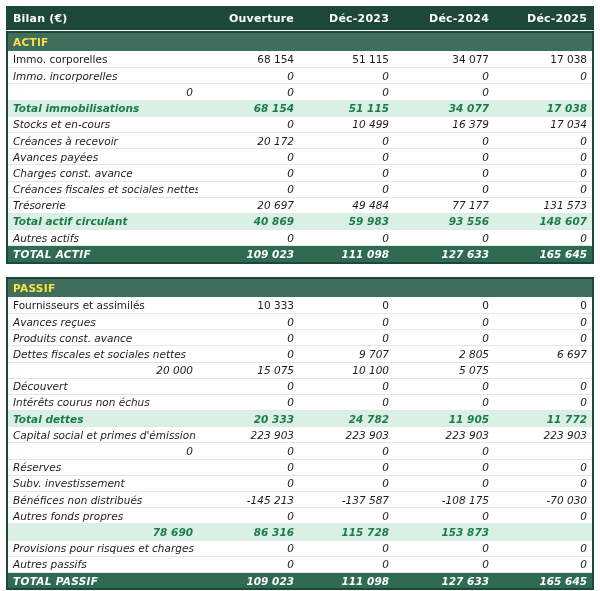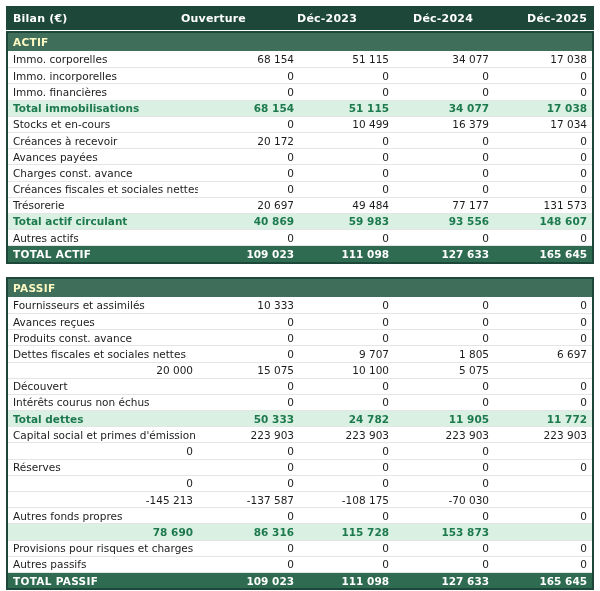--- a/index.html
+++ b/index.html
@@ -25,51 +25,51 @@
     grid-template-columns: 1fr 101px 95px 100px 98px;
     align-items: center;
     height: 16.2px;
     font-size: 10.5px;
     color: var(--body-text);
   }
   .cell { overflow: hidden; white-space: nowrap; }
   .cell.label { padding-left: 5px; text-align: left; }
   .cell.num { padding-right: 5px; text-align: right; }
 
-  .block { border: 2px solid var(--border-color); gap: 16px; }
+  .block { border: 2px solid var(--border-color); }
 
   
   .header-block {
     height: 24px;
     background: var(--header-bg);
     color: #ffffff;
     font-weight: bold;
     margin-bottom: 1px;
   }
   .header-block .cell { font-size: 11px; letter-spacing: 0.2px; }
 
   
   .section { background: #ffffff; }
   .section + .section { margin-top: 13px; }
 
   .section-header {
     display: block;
     height: 18px;
     line-height: 14px;
     background: var(--section-bg);
-    color: #fef9c3;
+    color: #fde047;
     font-weight: bold;
   }
   .section-header .section-title {
     font-size: 10.5px;
     letter-spacing: 0.3px;
     line-height: 18px;
   }
 
-  .rows > .row + .row { border-top: 1px solid var(--row-divider); }
+  .rows > .row + .row { border-top: 1px solid var(--row-divider); font-style: italic; }
 
   .row.subtotal {
     background: var(--subtotal-bg);
     color: var(--subtotal-text);
     font-weight: bold;
   }
   .row.total {
     background: var(--total-bg);
     color: #ffffff;
     font-weight: bold;
@@ -107,21 +107,20 @@
 
   <div class="row normal">
     <div class="cell label">Immo. incorporelles</div>
     <div class="cell num">0</div>
     <div class="cell num">0</div>
     <div class="cell num">0</div>
     <div class="cell num">0</div>
   </div>
 
   <div class="row normal">
-    <div class="cell label">Immo. financières</div>
     <div class="cell num">0</div>
     <div class="cell num">0</div>
     <div class="cell num">0</div>
     <div class="cell num">0</div>
   </div>
 
   <div class="row subtotal">
     <div class="cell label">Total immobilisations</div>
     <div class="cell num">68 154</div>
     <div class="cell num">51 115</div>
@@ -229,21 +228,21 @@
     <div class="cell num">0</div>
     <div class="cell num">0</div>
     <div class="cell num">0</div>
     <div class="cell num">0</div>
   </div>
 
   <div class="row normal">
     <div class="cell label">Dettes fiscales et sociales nettes</div>
     <div class="cell num">0</div>
     <div class="cell num">9 707</div>
-    <div class="cell num">1 805</div>
+    <div class="cell num">2 805</div>
     <div class="cell num">6 697</div>
   </div>
 
   <div class="row normal">
     <div class="cell num">20 000</div>
     <div class="cell num">15 075</div>
     <div class="cell num">10 100</div>
     <div class="cell num">5 075</div>
   </div>
 
@@ -258,21 +257,21 @@
   <div class="row normal">
     <div class="cell label">Intérêts courus non échus</div>
     <div class="cell num">0</div>
     <div class="cell num">0</div>
     <div class="cell num">0</div>
     <div class="cell num">0</div>
   </div>
 
   <div class="row subtotal">
     <div class="cell label">Total dettes</div>
-    <div class="cell num">50 333</div>
+    <div class="cell num">20 333</div>
     <div class="cell num">24 782</div>
     <div class="cell num">11 905</div>
     <div class="cell num">11 772</div>
   </div>
 
   <div class="row normal">
     <div class="cell label">Capital social et primes d'émission</div>
     <div class="cell num">223 903</div>
     <div class="cell num">223 903</div>
     <div class="cell num">223 903</div>
@@ -288,27 +287,29 @@
 
   <div class="row normal">
     <div class="cell label">Réserves</div>
     <div class="cell num">0</div>
     <div class="cell num">0</div>
     <div class="cell num">0</div>
     <div class="cell num">0</div>
   </div>
 
   <div class="row normal">
-    <div class="cell num">0</div>
-    <div class="cell num">0</div>
-    <div class="cell num">0</div>
-    <div class="cell num">0</div>
-  </div>
-
-  <div class="row normal">
+    <div class="cell label">Subv. investissement</div>
+    <div class="cell num">0</div>
+    <div class="cell num">0</div>
+    <div class="cell num">0</div>
+    <div class="cell num">0</div>
+  </div>
+
+  <div class="row normal">
+    <div class="cell label">Bénéfices non distribués</div>
     <div class="cell num">-145 213</div>
     <div class="cell num">-137 587</div>
     <div class="cell num">-108 175</div>
     <div class="cell num">-70 030</div>
   </div>
 
   <div class="row normal">
     <div class="cell label">Autres fonds propres</div>
     <div class="cell num">0</div>
     <div class="cell num">0</div>

